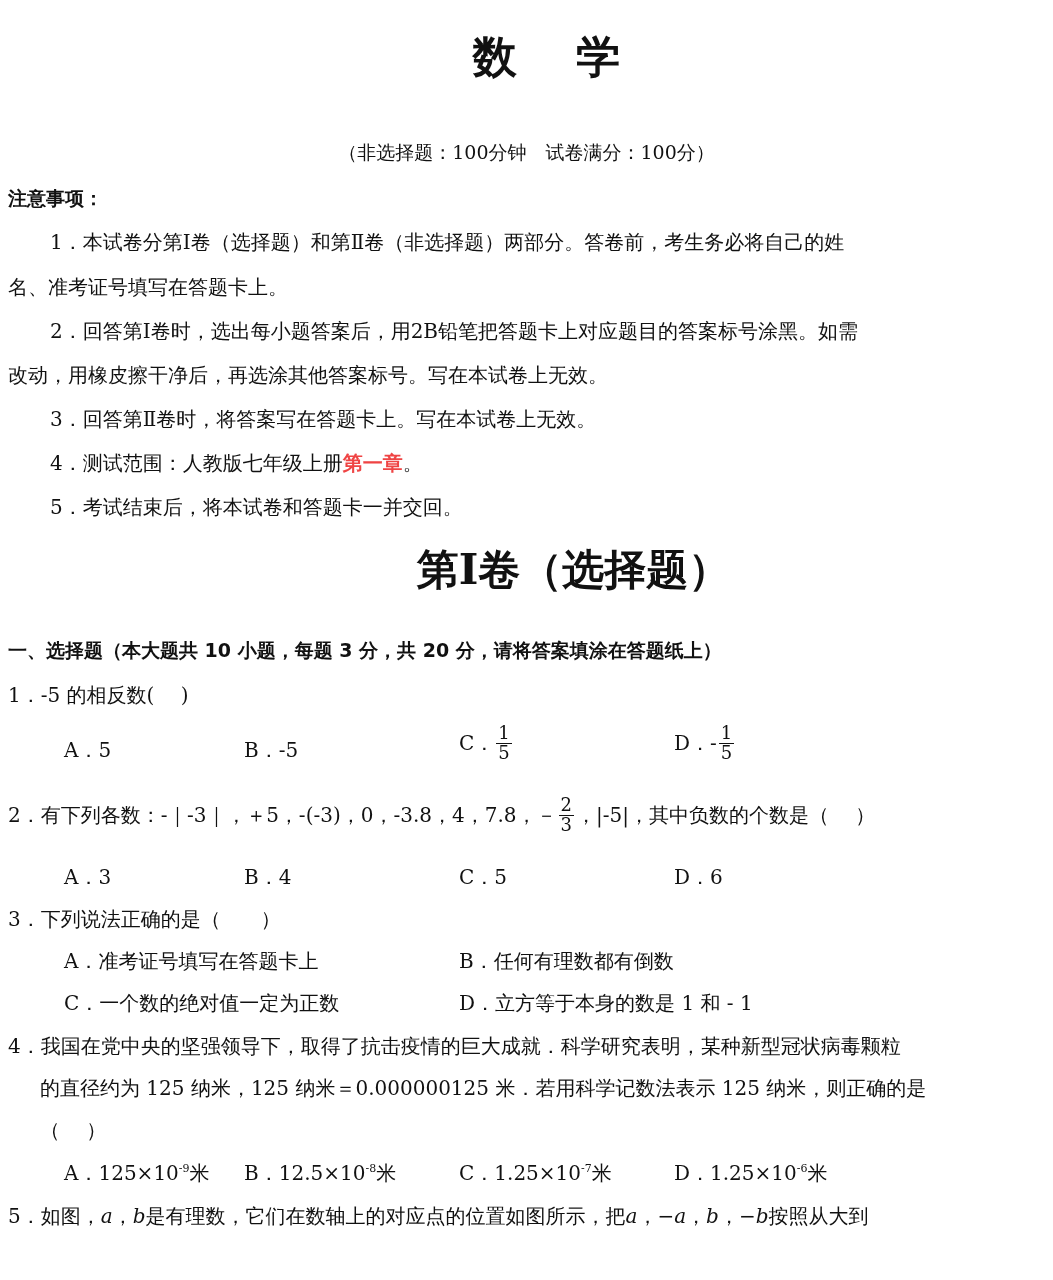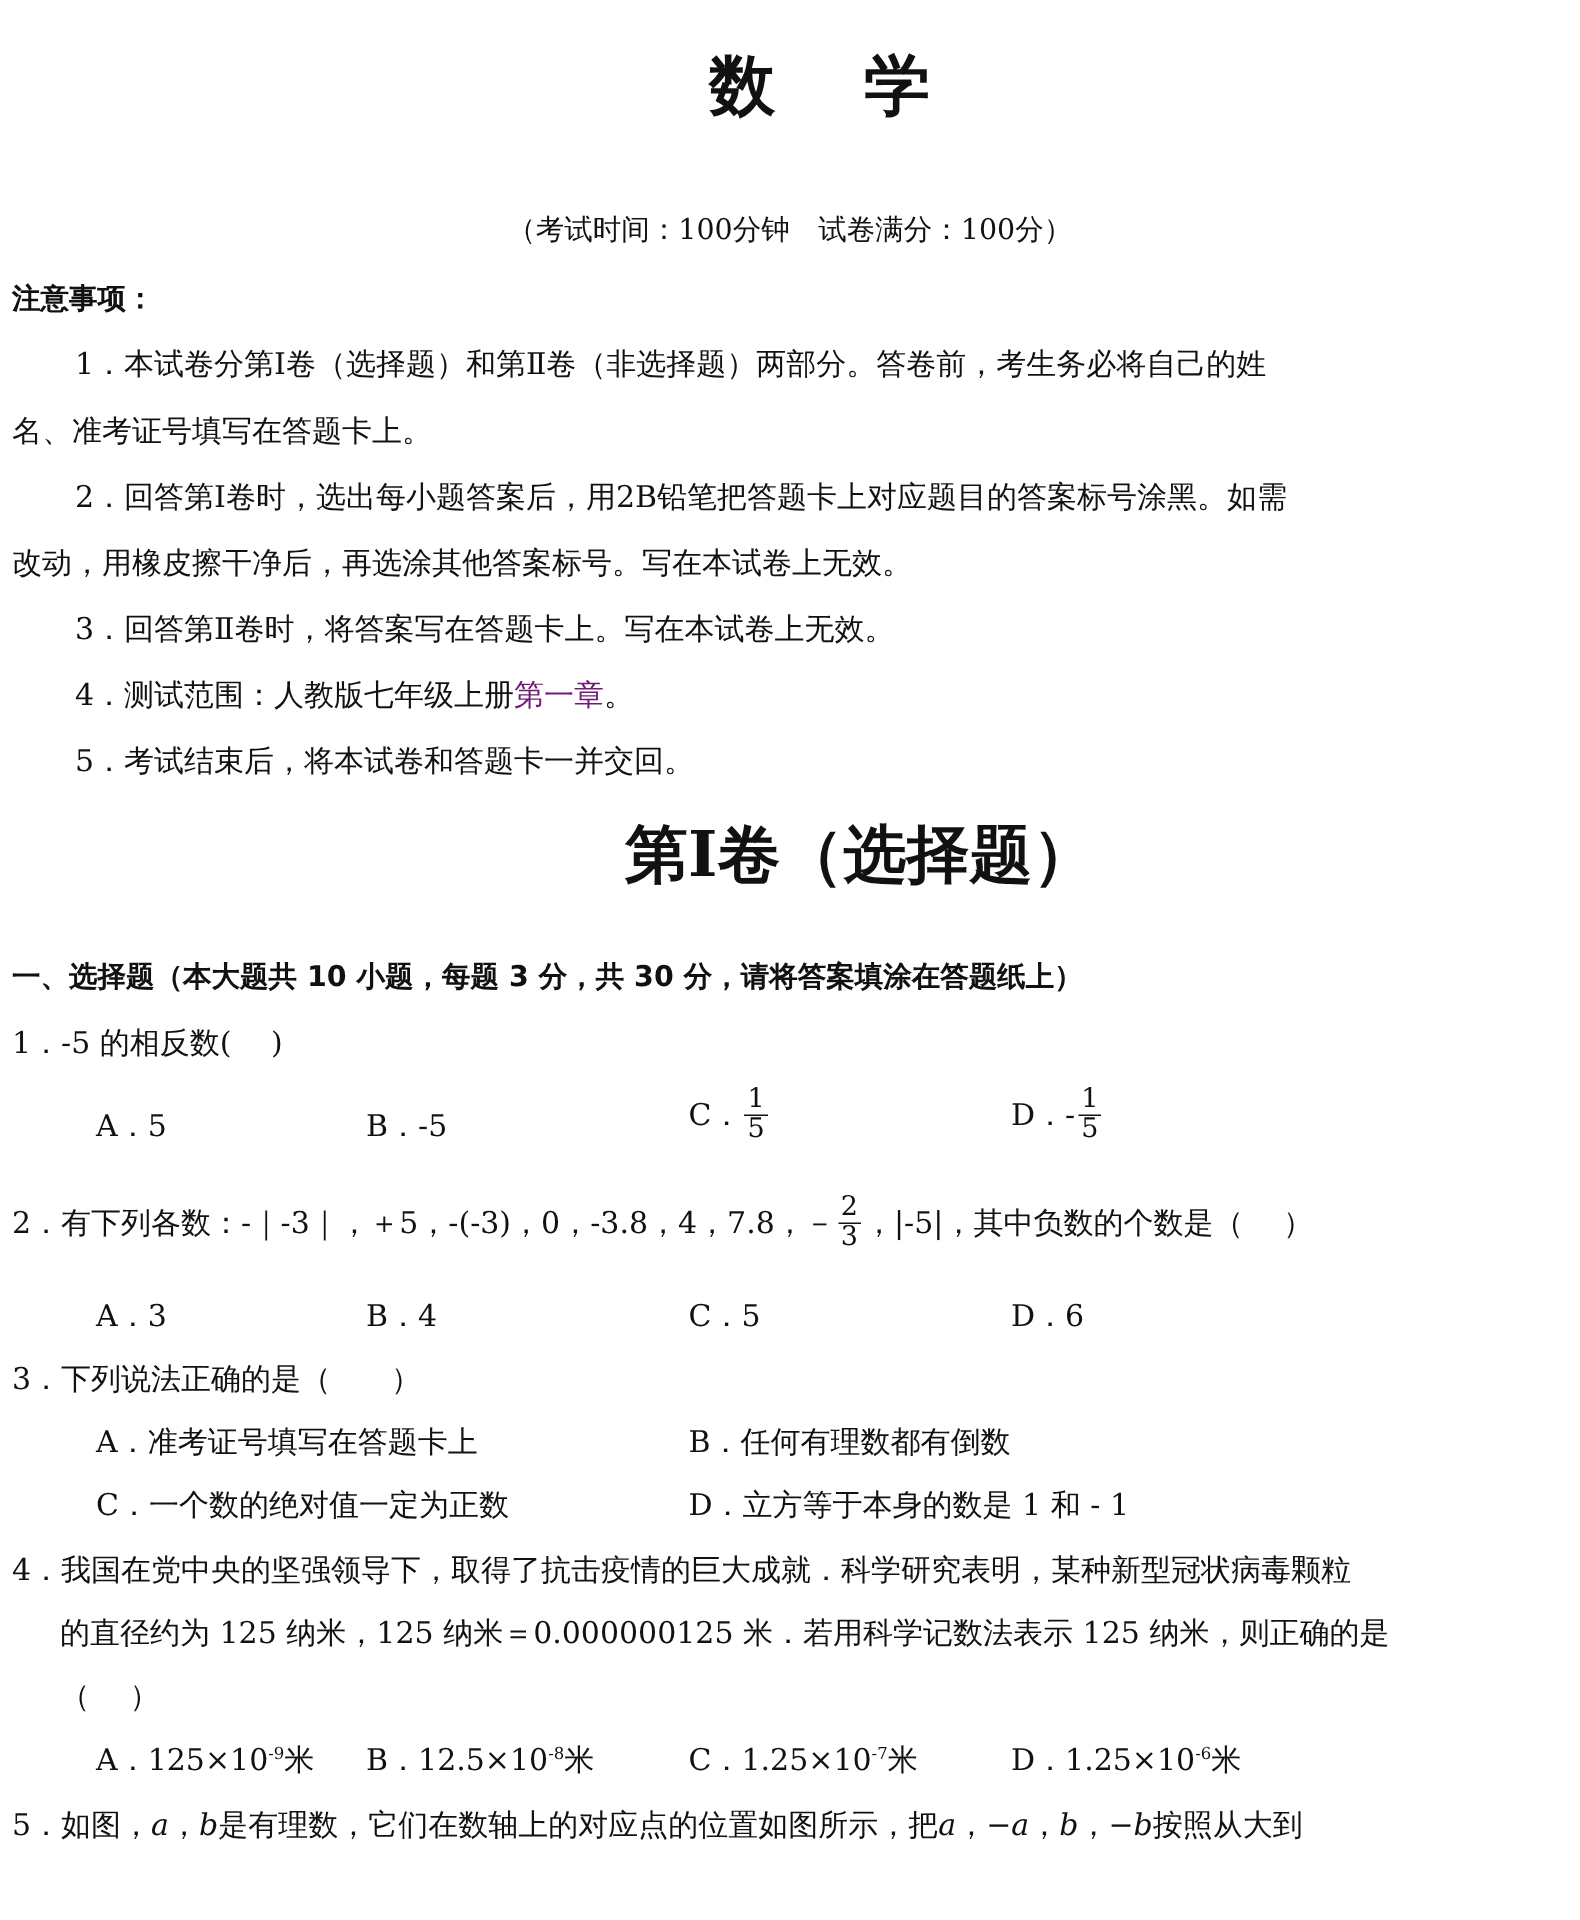--- a/index.html
+++ b/index.html
@@ -6,50 +6,50 @@
   body {
     width: 1053px; height: 1280px; overflow: hidden; position: relative;
     font-family: "DejaVu Serif", "Liberation Serif", serif;
     color: #111;
   }
   .abs { position: absolute; white-space: nowrap; }
   .title { top: 28px; left: 0; width: 1053px; text-align: center; font-size: 44px; font-weight: bold; letter-spacing: 22px; font-family: "DejaVu Sans", sans-serif; padding-left: 31px; }
   .subtitle { top: 140px; left: 0; width: 1053px; text-align: center; font-size: 19px; }
   .notes-head { top: 186px; left: 8px; font-size: 19px; font-weight: bold; font-family: "DejaVu Sans", sans-serif; }
   .line { font-size: 20px; }
-  .red { color: #701a75; font-weight: normal; }
+  .red { color: #ef4444; font-weight: bold; }
   .section-title { top: 542px; left: 0; width: 1053px; text-align: center; font-size: 42px; font-weight: bold; font-family: "DejaVu Serif", serif; padding-left: 47px; }
   .part-head { top: 638px; left: 8px; font-size: 19px; font-weight: bold; font-family: "DejaVu Sans", sans-serif; }
   .frac { display: inline-flex; flex-direction: column; align-items: center; vertical-align: middle; font-size: 18px; line-height: 1.05; margin: 0 2px; }
   .frac .num { border-bottom: 1.5px solid #111; padding: 0 2px; }
   sup { font-size: 11px; }
   .opt { font-size: 20px; margin-left: 24px; }
   i { font-family: "DejaVu Serif", serif; }
 </style>
 </head>
 <body>
 
 <div class="abs title">数 学</div>
-<div class="abs subtitle">（考试时间：100分钟　试卷满分：100分）</div>
+<div class="abs subtitle">（非选择题：100分钟　试卷满分：100分）</div>
 
 <div class="abs notes-head">注意事项：</div>
 
 <div class="abs line" style="top:229px;left:50px;">1．本试卷分第Ⅰ卷（选择题）和第Ⅱ卷（非选择题）两部分。答卷前，考生务必将自己的姓</div>
 <div class="abs line" style="top:274px;left:8px;">名、准考证号填写在答题卡上。</div>
 <div class="abs line" style="top:318px;left:50px;">2．回答第Ⅰ卷时，选出每小题答案后，用2B铅笔把答题卡上对应题目的答案标号涂黑。如需</div>
 <div class="abs line" style="top:362px;left:8px;">改动，用橡皮擦干净后，再选涂其他答案标号。写在本试卷上无效。</div>
 <div class="abs line" style="top:406px;left:50px;">3．回答第Ⅱ卷时，将答案写在答题卡上。写在本试卷上无效。</div>
 <div class="abs line" style="top:450px;left:50px;">
   <span>4．测试范围：人教版七年级上册</span><span class="red">第一章</span><span>。</span>
 </div>
 <div class="abs line" style="top:494px;left:50px;">5．考试结束后，将本试卷和答题卡一并交回。</div>
 
 <div class="abs section-title">第Ⅰ卷（选择题）</div>
 
-<div class="abs part-head">一、选择题（本大题共 10 小题，每题 3 分，共 30 分，请将答案填涂在答题纸上）</div>
+<div class="abs part-head">一、选择题（本大题共 10 小题，每题 3 分，共 20 分，请将答案填涂在答题纸上）</div>
 
 <div class="abs line" style="top:682px;left:8px;">1．-5 的相反数(　 )</div>
 <div class="abs opt" style="top:737px;left:40px;">A．5</div>
 <div class="abs opt" style="top:737px;left:220px;">B．-5</div>
 <div class="abs opt" style="top:724px;left:435px;">
   <span style="vertical-align:middle;">C．</span><span class="frac">
       <span class="num">1</span>
       <span>5</span>
     </span>
 </div>

